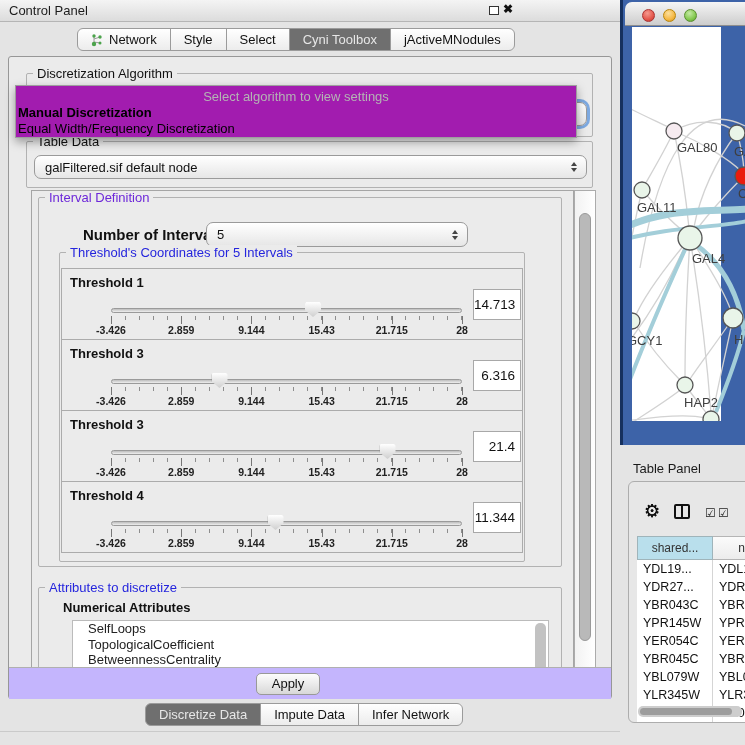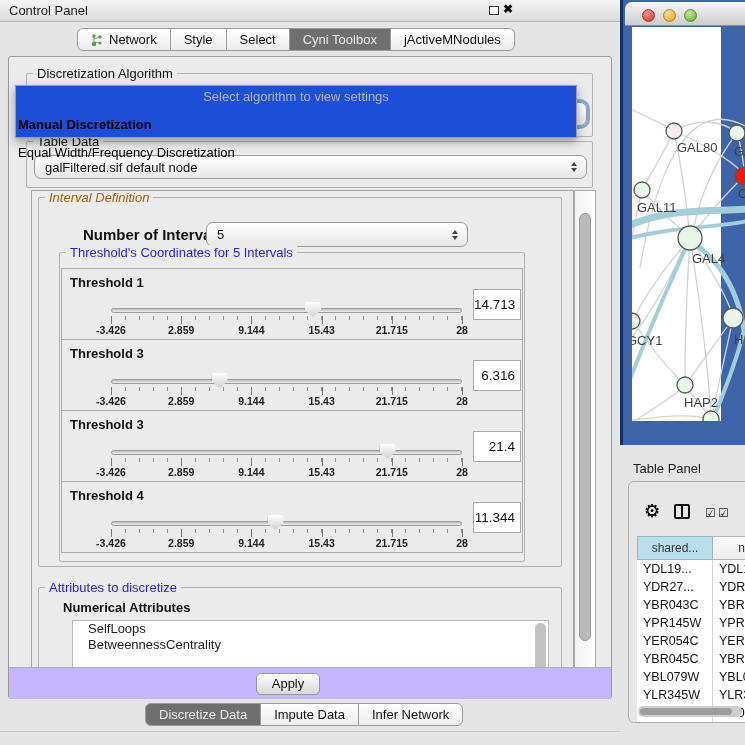--- a/index.html
+++ b/index.html
@@ -22,39 +22,39 @@
   .tab.active { background:#6f6f6f; color:#e7e7e7; }
   #top-tabs { left:77px; top:28px; }
   #bottom-tabs { left:145px; top:703px; }
   #bottom-line { left:0; top:731px; width:620px; height:0; border-top:1px solid #cacaca; }
 
   #content-panel { left:8px; top:56px; width:604px; height:643px;
     background:#ebebeb; border:1px solid #979797; border-radius:3px; }
 
   .group { position:absolute; border:1px solid #b2b2b2; border-radius:2px; }
   .group-title { position:absolute; top:-8px; left:6px; background:#ebebeb; padding:0 4px; font-size:13px; color:#111; white-space:nowrap; }
-  .group-title.green { color:#a16207;font-style:italic; }
+  .group-title.green { color:#6d28d9; }
   .group-title.blue { color:#2525dd; }
 
   .combo { position:absolute; background:linear-gradient(#ffffff,#e6e6e6); border:1px solid #9a9a9a;
     border-radius:7px; font-size:13px; color:#111; display:flex; align-items:center; padding:0 22px 0 10px; }
   .spinner { position:absolute; right:9px; top:50%; transform:translateY(-50%); display:flex; flex-direction:column; gap:2px; }
   .spinner i { width:0; height:0; border-left:3.5px solid transparent; border-right:3.5px solid transparent; }
   .spinner i.up { border-bottom:4px solid #444; }
   .spinner i.dn { border-top:4px solid #444; }
 
   
   #algo-group { left:17px; top:16px; width:567px; height:64px; }
   #algo-combo { left:7px; top:28px; width:553px; height:24px; box-shadow:0 0 0 3px rgba(106,158,222,.85); }
 
   
-  #algo-popup { left:6px; top:28px; width:562px; height:53px; background:#1d4ed8;
+  #algo-popup { left:6px; top:28px; width:562px; height:53px; background:#a21caf;
     border:1px solid #9e9e9e; box-shadow:0 4px 9px rgba(0,0,0,.35); z-index:40; }
   #algo-popup .ph { text-align:center; color:#b4b4b4; font-size:13px; padding-top:3px; }
-  #algo-popup .opt { font-size:13px; color:#000; padding:1px 2px 0 2px; line-height:15px;margin-top:12px; }
+  #algo-popup .opt { font-size:13px; color:#000; padding:1px 2px 0 2px; line-height:15px; }
   #algo-popup .opt.b { font-weight:bold; }
 
   #tabledata-group { left:17px; top:84px; width:567px; height:47px; }
   #tabledata-combo { left:7px; top:13px; width:553px; height:24px; }
 
   
   #scroll-view { left:22px; top:133px; width:543px; height:478px; border:1px solid #a5a5a5; background:#ebebeb; overflow:hidden; }
   #vscroll { left:565px; top:133px; width:22px; height:478px; background:linear-gradient(90deg,#f2f2f2,#ffffff); border:1px solid #ababab; }
   #vscroll .thumb { position:absolute; left:4px; top:22px; width:12px; height:428px; background:#b9b9b9; border:1px solid #9a9a9a; border-radius:6px; }
 
@@ -302,20 +302,21 @@
           </div>
       </div>
     </div>
 
     <div id="attr-group" class="group">
       <span class="group-title blue">Attributes to discretize</span>
       <span id="attr-sub">Numerical Attributes</span>
       <div id="attr-list">
 
       <div class="item">SelfLoops</div>
+          <div class="item">TopologicalCoefficient</div>
           <div class="item">BetweennessCentrality</div>
           <div id="attr-scroll"></div>
         </div>
     </div>
   </div>
 
   <div id="vscroll" class="abs">
     <div class="thumb"></div>
   </div>
 

